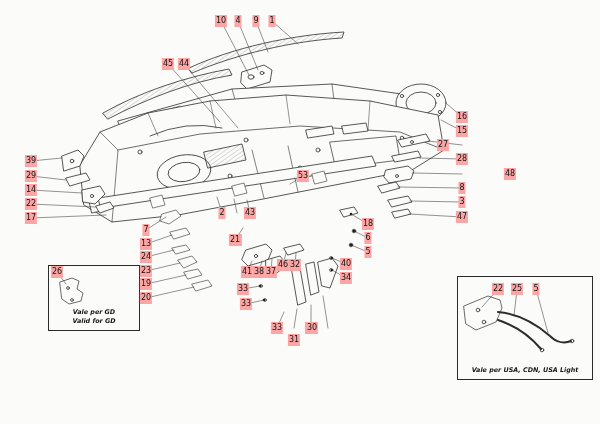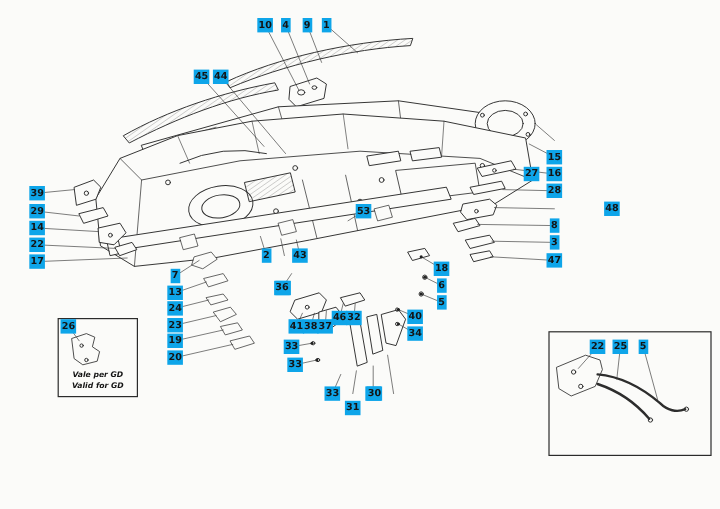--- a/index.html
+++ b/index.html
@@ -7,27 +7,27 @@
   body { width: 600px; height: 424px; background: #ffffff; }
   .stage {
     position: relative; width: 600px; height: 424px;
     background: #fbfbf9; overflow: hidden;
     font-family: "DejaVu Sans", sans-serif;
   }
   .stage svg.drawing { position: absolute; left: 0; top: 0; }
   #callout-layer { position: absolute; inset: 0; }
   .callout {
     position: absolute; transform: translate(-50%, -50%);
-    font-size: 8px; font-weight: 700; line-height: 1;
-    color: #141414; background: #0ea5e9; padding: 2px 1px; white-space: nowrap;
+    font-size: 8px; font-weight: 400; line-height: 1;
+    color: #141414; background: #fca5a5; padding: 2px 1px; white-space: nowrap;
   }
   #leader-lines line { stroke: #3a3a3a; stroke-width: 0.55; }
   #leader-lines .dot { fill: #222; stroke: none; }
   .note-box { position: absolute; border: 1.1px solid #2b2b2b; background: transparent; }
-  #gd-box  { left: 48px;  top: 265px; width: 67px;  height: 66px; }
+  #gd-box  { left: 48px;  top: 265px; width: 92px;  height: 66px; }
   #usa-box { left: 457px; top: 276px; width: 136px; height: 104px; }
   .note-lines {
     position: absolute; left: 0; right: 0; bottom: 3px; text-align: center;
     font-size: 6.4px; font-weight: 700; font-style: italic;
     color: #141414; line-height: 1.5;
   }
 </style>
 </head>
 <body>
 
@@ -201,48 +201,49 @@
 
   <div class="note-box" id="gd-box">
     <div class="note-lines">
       <div>Vale per GD</div>
       <div>Valid for GD</div>
     </div>
   </div>
 
   <div class="note-box" id="usa-box">
     <div class="note-lines">
+      <div>Vale per USA, CDN, USA Light</div>
     </div>
   </div>
 
   <div id="callout-layer">
       <div class="callout" style="left: 221px; top: 21px;">10</div>
       <div class="callout" style="left: 238px; top: 21px;">4</div>
       <div class="callout" style="left: 256px; top: 21px;">9</div>
       <div class="callout" style="left: 272px; top: 21px;">1</div>
       <div class="callout" style="left: 168px; top: 64px;">45</div>
       <div class="callout" style="left: 184px; top: 64px;">44</div>
       <div class="callout" style="left: 31px; top: 161px;">39</div>
       <div class="callout" style="left: 31px; top: 176px;">29</div>
       <div class="callout" style="left: 31px; top: 190px;">14</div>
       <div class="callout" style="left: 31px; top: 204px;">22</div>
       <div class="callout" style="left: 31px; top: 218px;">17</div>
-      <div class="callout" style="left: 462px; top: 117px; margin-top: 28px;">16</div>
+      <div class="callout" style="left: 462px; top: 117px;">16</div>
       <div class="callout" style="left: 462px; top: 131px;">15</div>
       <div class="callout" style="left: 443px; top: 145px;">27</div>
       <div class="callout" style="left: 462px; top: 159px;">28</div>
       <div class="callout" style="left: 462px; top: 174px; margin-left: 48px;">48</div>
       <div class="callout" style="left: 462px; top: 188px;">8</div>
       <div class="callout" style="left: 462px; top: 202px;">3</div>
       <div class="callout" style="left: 462px; top: 217px;">47</div>
       <div class="callout" style="left: 303px; top: 176px;">53</div>
       <div class="callout" style="left: 222px; top: 213px;">2</div>
       <div class="callout" style="left: 236px; top: 213px; margin-top: 27px;">42</div>
       <div class="callout" style="left: 250px; top: 213px;">43</div>
-      <div class="callout" style="left: 235px; top: 240px;">36</div>
+      <div class="callout" style="left: 235px; top: 240px;">21</div>
       <div class="callout" style="left: 368px; top: 224px;">18</div>
       <div class="callout" style="left: 368px; top: 238px;">6</div>
       <div class="callout" style="left: 368px; top: 252px;">5</div>
       <div class="callout" style="left: 146px; top: 230px;">7</div>
       <div class="callout" style="left: 146px; top: 244px;">13</div>
       <div class="callout" style="left: 146px; top: 257px;">24</div>
       <div class="callout" style="left: 146px; top: 271px;">23</div>
       <div class="callout" style="left: 146px; top: 284px;">19</div>
       <div class="callout" style="left: 146px; top: 298px;">20</div>
       <div class="callout" style="left: 247px; top: 272px;">41</div>

